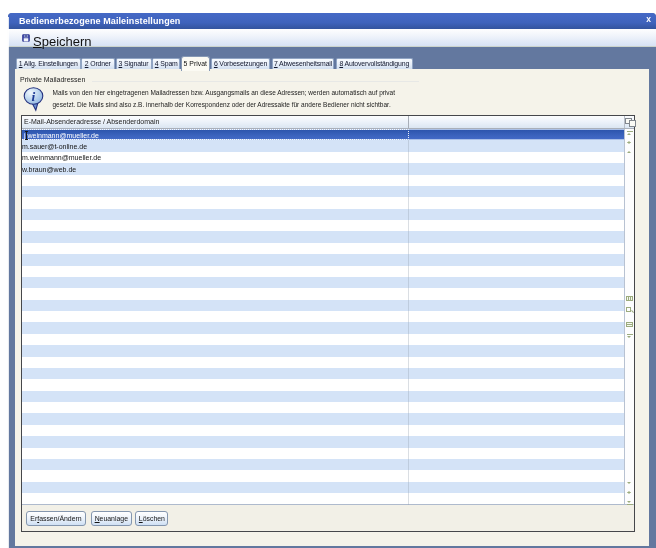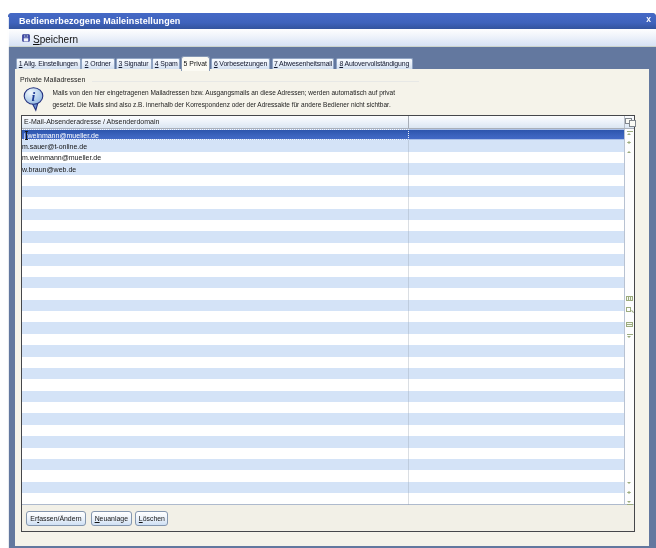--- a/index.html
+++ b/index.html
@@ -11,21 +11,21 @@
 #titlebar { position:absolute; left:0; top:0; width:648px; height:16px;
   border-radius:4px 4px 0 0;
   background:linear-gradient(180deg,#4569c6 0%,#3f63bc 60%,#33549e 100%); }
 #title { position:absolute; left:11px; top:3px; color:#ffffff; font-size:9px;
   font-weight:bold; letter-spacing:0.1px; }
 #closex { position:absolute; right:5px; top:1px; color:#ffffff; font-size:8.5px;
   font-weight:bold; }
 #toolbar { position:absolute; left:0; top:16px; width:648px; height:18px;
   background:linear-gradient(180deg,#fefefe 0%,#f0f4fb 40%,#d7e2f4 100%);
   border-bottom:1px solid #ccd4cc; }
-#speichern { position:absolute; left:25px; top:4.5px; font-size:10px; color:#111111; }
+#speichern { position:absolute; left:25px; top:4.5px; font-size:13px; color:#111111; }
 
 .tab { position:absolute; top:45px; height:10.5px; font-size:6.9px; letter-spacing:-0.15px; color:#11162c;
   background:linear-gradient(180deg,#f8fbfe 0%,#e8eff9 50%,#d3e0f1 100%);
   border:1px solid #91a5c4; border-bottom:none; border-radius:2px 2px 0 0;
   text-align:center; line-height:10px; white-space:nowrap; overflow:hidden; }
 #tabact { position:absolute; top:42.5px; height:15px; left:172.5px; width:29.5px;
   background:#fbfaf3; border:1px solid #8698b4; border-bottom:none;
   border-radius:3px 3px 0 0; font-size:6.9px; color:#111111; text-align:center;
   line-height:14px; z-index:5; white-space:nowrap; }
 

